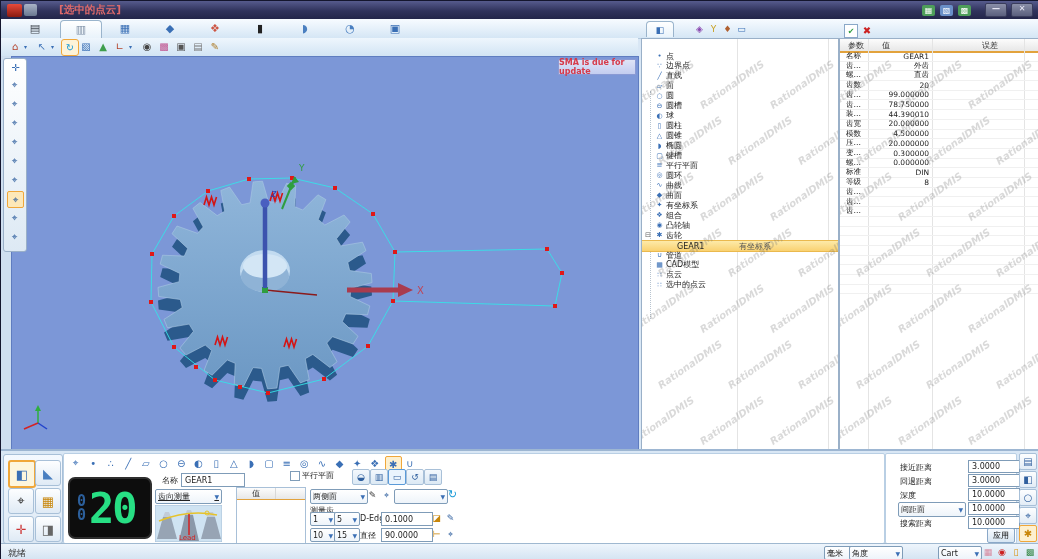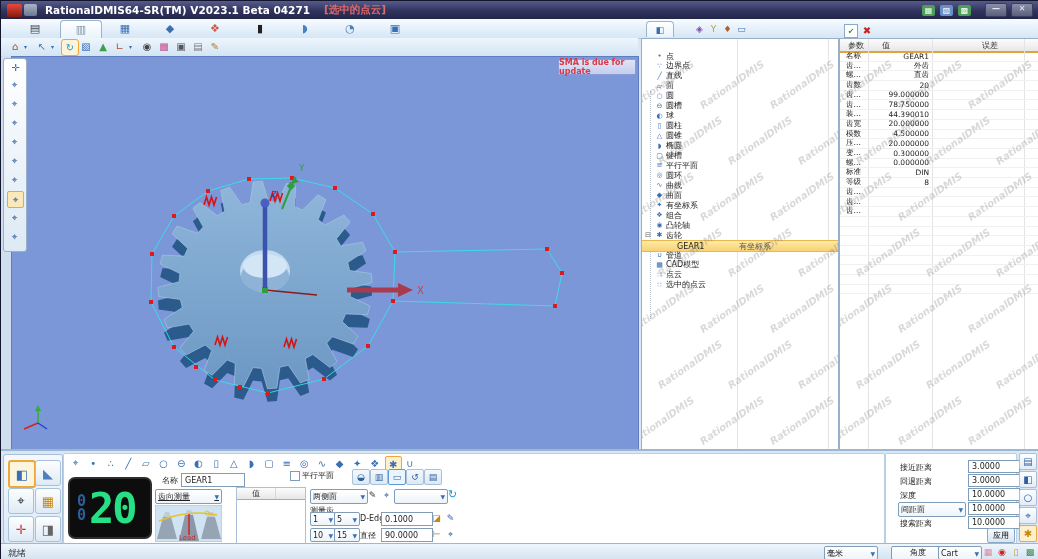--- a/index.html
+++ b/index.html
@@ -87,21 +87,20 @@
 </style>
 </head>
 <body>
 
 <div id="app">
 
   <div id="titlebar" class="abs">
     <span class="tspace"></span>
     <span class="ico" style="width:15px;height:13px;background:linear-gradient(#e84a3a,#8a1a10);border-radius:2px;margin-right:2px;"></span>
     <span class="ico" style="width:13px;height:12px;background:linear-gradient(#aab4c8,#6a7890);border-radius:2px;margin-right:8px;"></span>
-    <span>RationalDMIS64-SR(TM) V2023.1 Beta 04271</span>
     <span style="width:10px;"></span>
     <span style="width:4px;"></span>
     <span style="color:#e06a6a;">[选中的点云]</span>
     <span style="flex:1;"></span>
     <span id="sysicons" style="display:flex;">
         <span style="display: flex; align-items: center; justify-content: center; width: 13px; height: 11px; margin-left: 5px; border-radius: 2px; font-size: 8px; color: rgb(255, 255, 255); background: rgb(78, 158, 90);">▦</span>
         <span style="display: flex; align-items: center; justify-content: center; width: 13px; height: 11px; margin-left: 5px; border-radius: 2px; font-size: 8px; color: rgb(255, 255, 255); background: rgb(106, 143, 200);">▧</span>
         <span style="display: flex; align-items: center; justify-content: center; width: 13px; height: 11px; margin-left: 5px; border-radius: 2px; font-size: 8px; color: rgb(255, 255, 255); background: rgb(78, 158, 90);">▩</span>
       </span>
     <span style="width:10px;"></span>
@@ -613,21 +612,21 @@
         <div style="top: 88px; left: 0px; font-size: 7px; color: rgb(47, 95, 158); text-align: center; width: 16px;">▾▴</div>
       </div>
   </div>
 
   <div id="statusbar" class="abs">
     <span class="abs" style="left:7px;top:3px;">就绪</span>
     <div class="combo" style="left:823px;top:2px;width:48px;height:12px;">
       <span>毫米</span>
         <span class="arr">▼</span>
     </div>
-    <div class="combo" style="left:890px;top:2px;width:48px;height:12px;flex-direction:column;">
+    <div class="combo" style="left:848px;top:2px;width:48px;height:12px;">
       <span>角度</span>
         <span class="arr">▼</span>
     </div>
     <div class="combo" style="left:937px;top:2px;width:38px;height:12px;">
       <span>Cart</span>
         <span class="arr">▼</span>
     </div>
     <div id="statusicons"></div>
   <div style="position: absolute; left: 981px; top: 2px; width: 12px; height: 12px; display: flex; align-items: center; justify-content: center; font-size: 9px; color: rgb(216, 138, 160);">▦</div>
       <div style="position: absolute; left: 995px; top: 2px; width: 12px; height: 12px; display: flex; align-items: center; justify-content: center; font-size: 9px; color: rgb(204, 34, 34);">◉</div>

